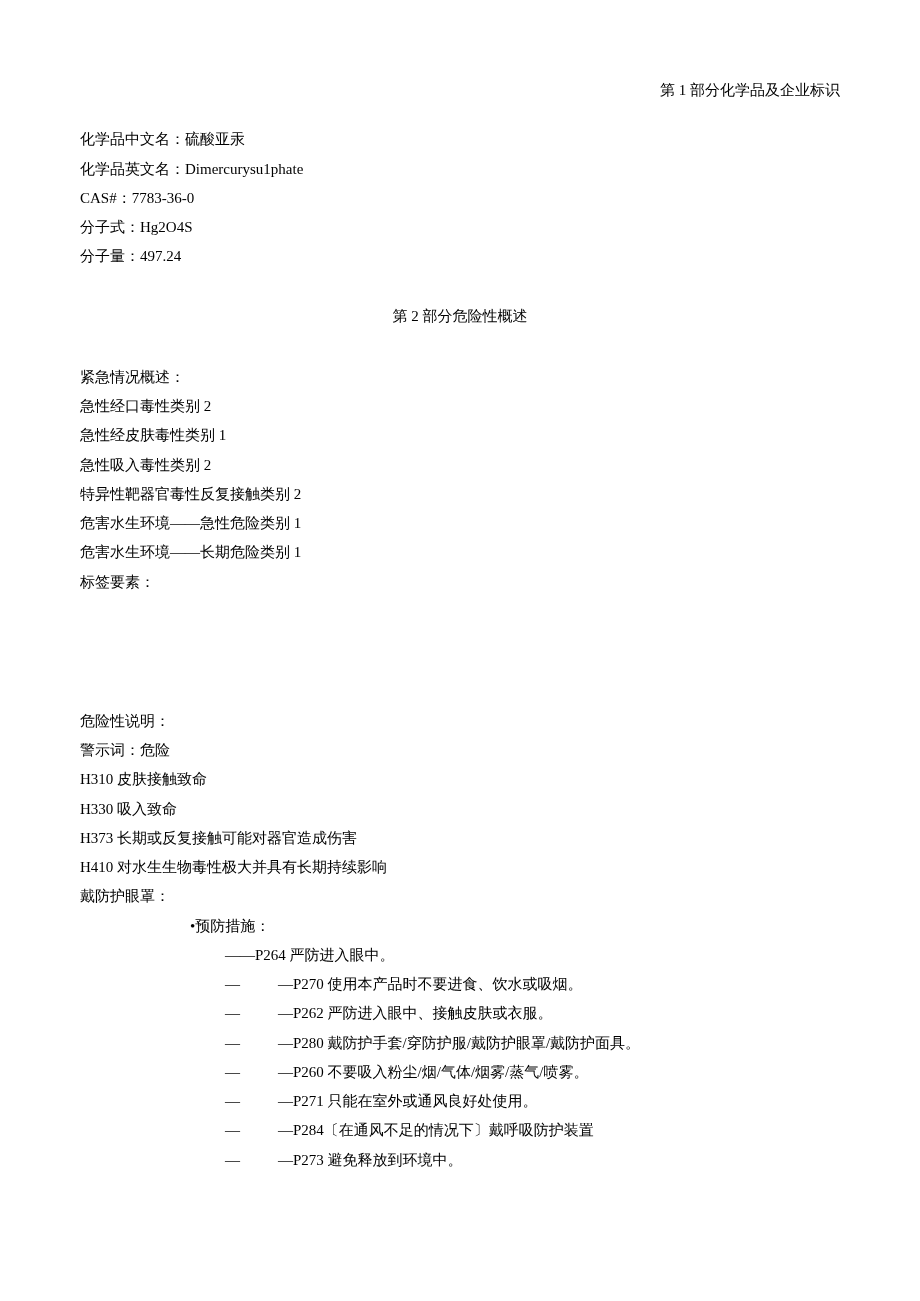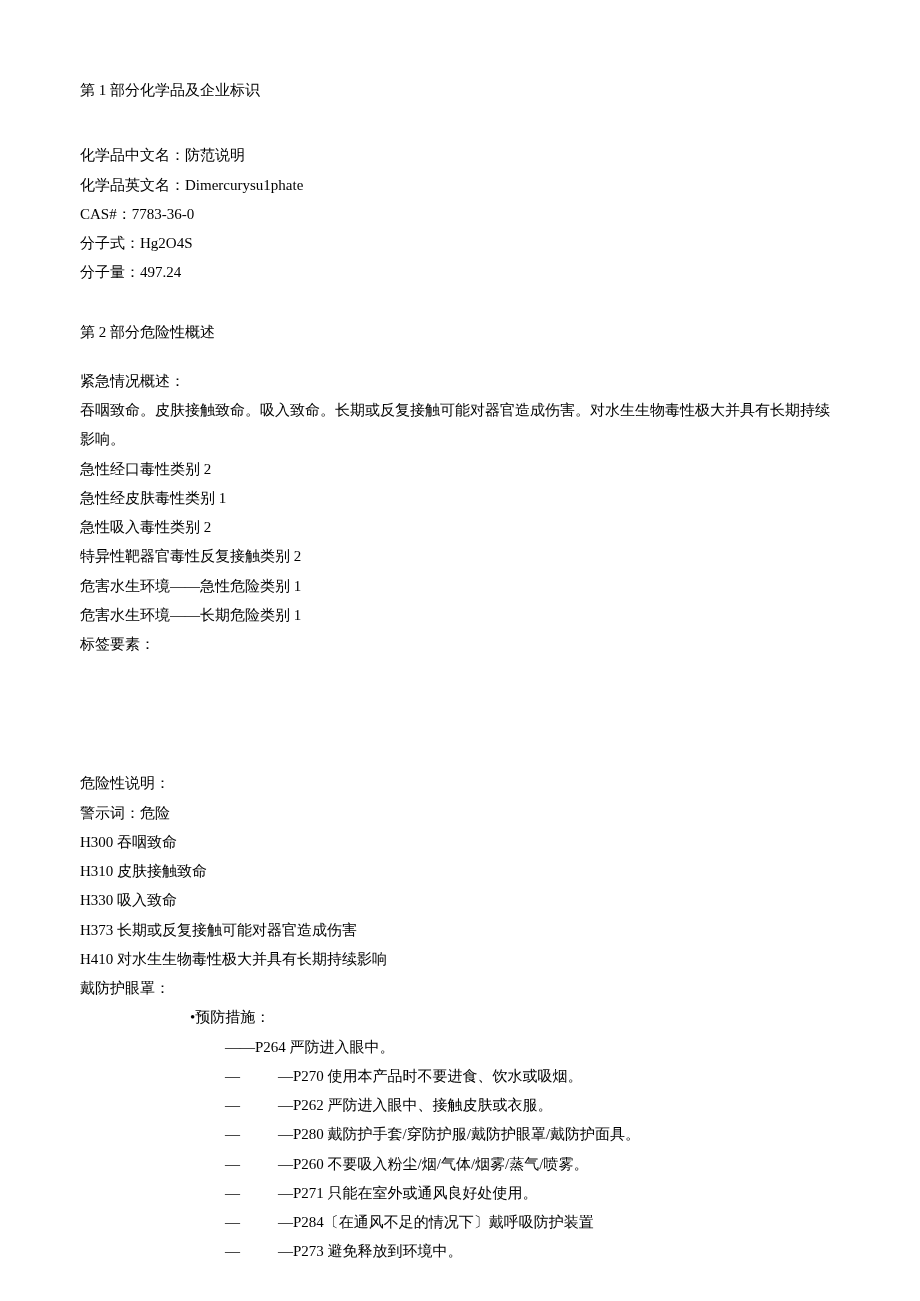--- a/index.html
+++ b/index.html
@@ -7,25 +7,26 @@
     font-size: 15px;
     line-height: 1.95;
     color: #000;
     background: #fff;
     margin: 0;
     padding: 70px 80px 40px 80px;
     width: 920px;
     box-sizing: border-box;
   }
   .section-title {
-    text-align: left;
-    margin: 6px 0 36px 0;
+    text-align: right;
+    margin: 6px 0 20px 0;
   }
   .section-title-2 {
-    margin: 30px 0 20px 0;
+    text-align: center;
+    margin: 30px 0 32px 0;
   }
   .label-bold {
     font-weight: normal;
   }
   .line {
     margin: 0;
   }
   .block {
     margin: 0;
   }
@@ -47,47 +48,45 @@
   }
   .break { overflow-wrap: anywhere; }
   .cas { font-family: "Times New Roman", serif; }
 </style>
 </head>
 <body>
 
 <div class="section-title">第 1 部分化学品及企业标识</div>
 
 <div class="block">
-  <p class="line"><span>化学品中文名：</span><span>防范说明</span></p>
+  <p class="line"><span>化学品中文名：</span><span>硫酸亚汞</span></p>
   <p class="line"><span>化学品英文名：</span><span>Dimercurysu1phate</span></p>
   <p class="line"><span class="label-bold">CAS#：</span><span class="cas">7783-36-0</span></p>
   <p class="line"><span>分子式：</span><span>Hg2O4S</span></p>
   <p class="line"><span>分子量：</span><span>497.24</span></p>
 </div>
 
 <div class="section-title-2">第 2 部分危险性概述</div>
 
 <div class="block">
   <p class="line">紧急情况概述：</p>
-  <p class="line break">吞咽致命。皮肤接触致命。吸入致命。长期或反复接触可能对器官造成伤害。对水生生物毒性极大并具有长期持续影响。</p>
 
   <p class="line">急性经口毒性类别 2</p>
   <p class="line">急性经皮肤毒性类别 1</p>
   <p class="line">急性吸入毒性类别 2</p>
   <p class="line">特异性靶器官毒性反复接触类别 2</p>
   <p class="line">危害水生环境——急性危险类别 1</p>
   <p class="line">危害水生环境——长期危险类别 1</p>
   <p class="line">标签要素：</p>
 
   <div class="pictogram-space"></div>
 
   <p class="line">危险性说明：</p>
 
   <p class="line"><span>警示词：</span><span>危险</span></p>
-  <p class="line">H300 吞咽致命</p>
   <p class="line">H310 皮肤接触致命</p>
   <p class="line">H330 吸入致命</p>
   <p class="line">H373 长期或反复接触可能对器官造成伤害</p>
   <p class="line">H410 对水生生物毒性极大并具有长期持续影响</p>
 
   <p class="line">戴防护眼罩：</p>
 
   <p class="line indent-1">•预防措施：</p>
   <p class="line indent-2">——P264 严防进入眼中。</p>
   <p class="line indent-2b"><span>—</span><span class="gap"></span><span>—P270 使用本产品时不要进食、饮水或吸烟。</span></p>

